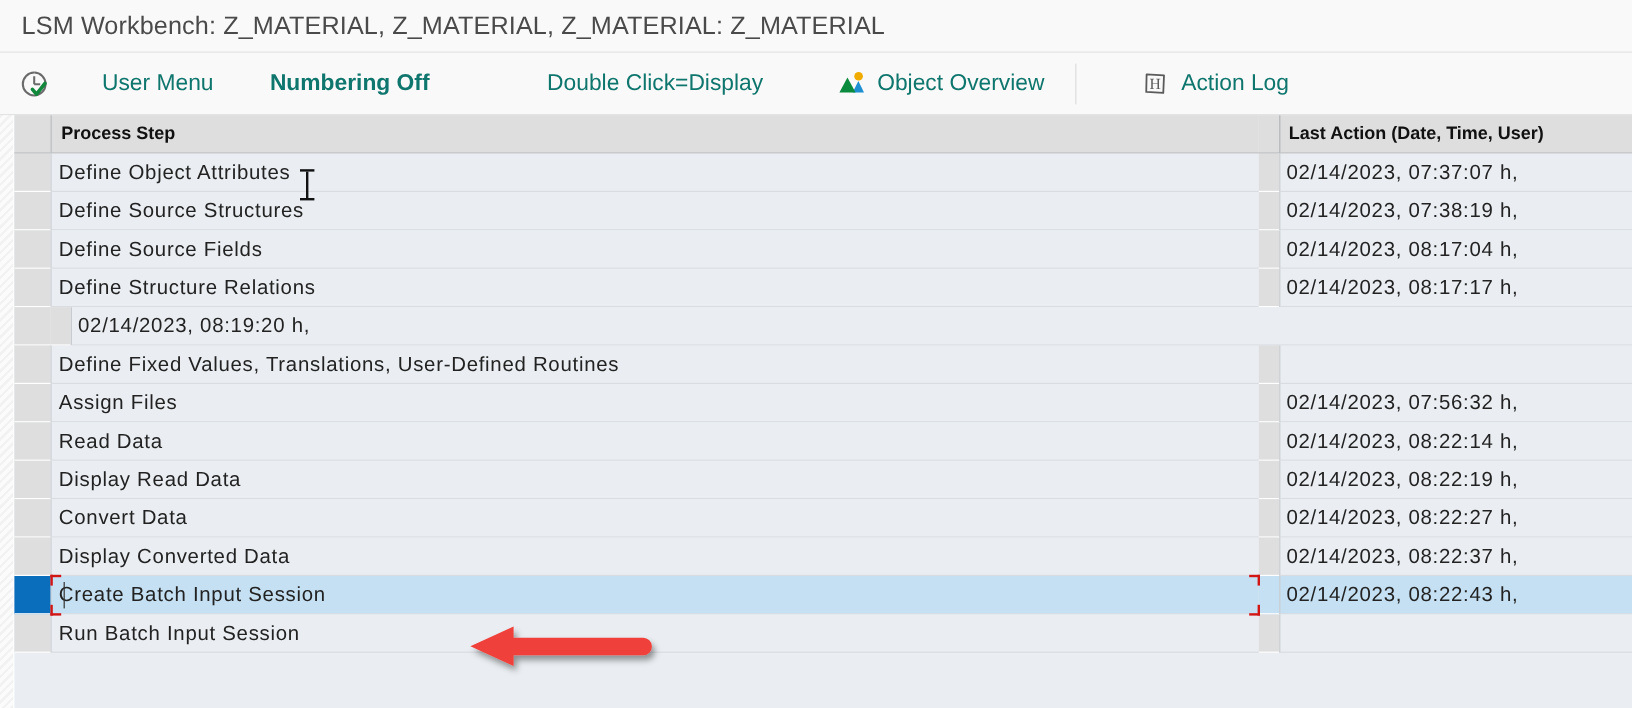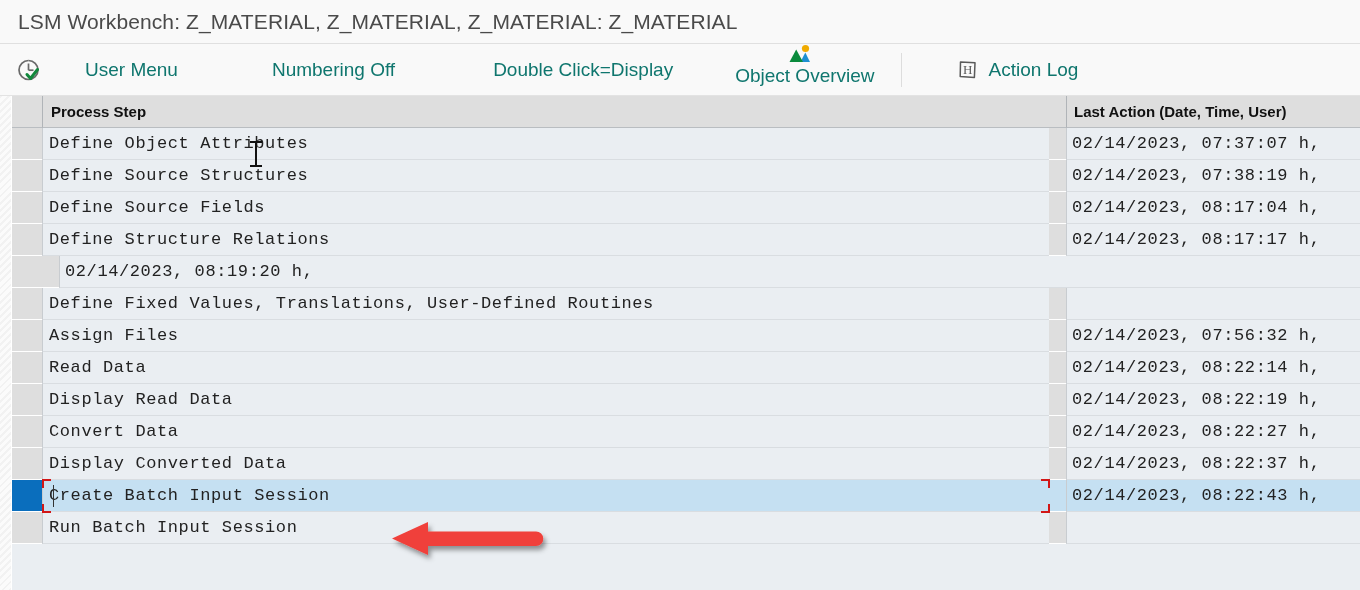--- a/index.html
+++ b/index.html
@@ -58,23 +58,23 @@
     color: #0f766e;
     font-size: 19px;
     white-space: nowrap;
     cursor: pointer;
     user-select: none;
   }
   .tb-icononly { padding-left: 16px; padding-right: 4px; }
   .tb-label { line-height: 1; }
 
   .tb-gap-a { margin-left: 30px; }
-  .tb-gap-b { margin-left: 94px; }
+  .tb-gap-b { margin-left: 47px; font-weight: bold; }
   .tb-gap-c { margin-left: 98px; }
-  .tb-gap-d { margin-left: 62px; flex-direction: column; }
+  .tb-gap-d { margin-left: 62px; }
   .tb-gap-e { margin-left: 54px; }
 
   .tb-sep {
     width: 1px;
     height: 34px;
     background: #dddddd;
     margin-left: 26px;
   }
 
   .tb-icon {
@@ -156,21 +156,21 @@
     background: #eaeef2;
     border-bottom: 1px solid #d9dde1;
     border-left: 1px solid #c8ccd0;
     display: flex;
     align-items: center;
     padding-left: 5px;
     overflow: hidden;
   }
 
   .mono {
-    font-family: Liberation Mono, monospace;
+    font-family: Liberation Sans, sans-serif;
     font-size: 17px;
     color: #222222;
     letter-spacing: 0.6px;
     white-space: nowrap;
   }
 
   
   .row.header .cell-gutter { background: #dedede; border-bottom: 1px solid #b9bdc1; }
   .row.header .cell-div    { background: #dedede; border-bottom: 1px solid #b9bdc1; }
   .row.header .cell-step,

